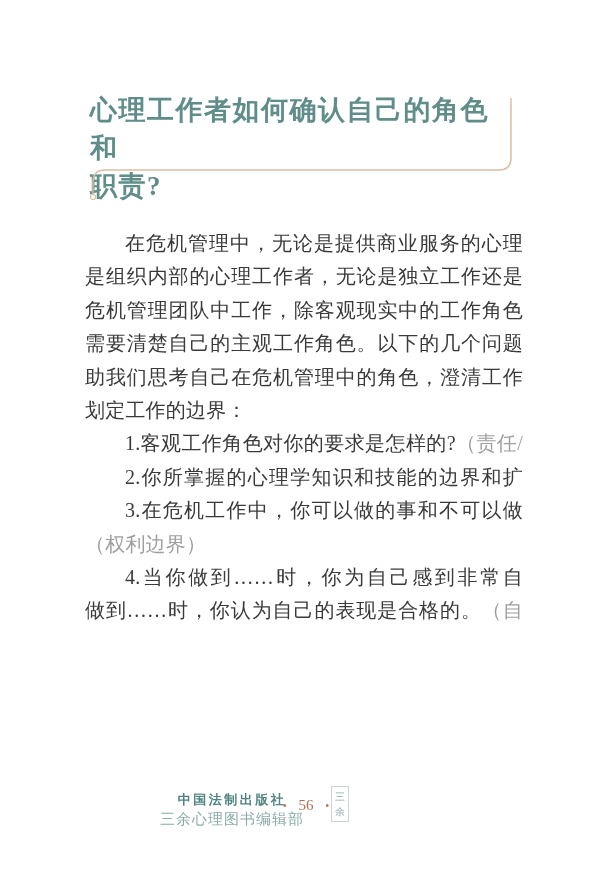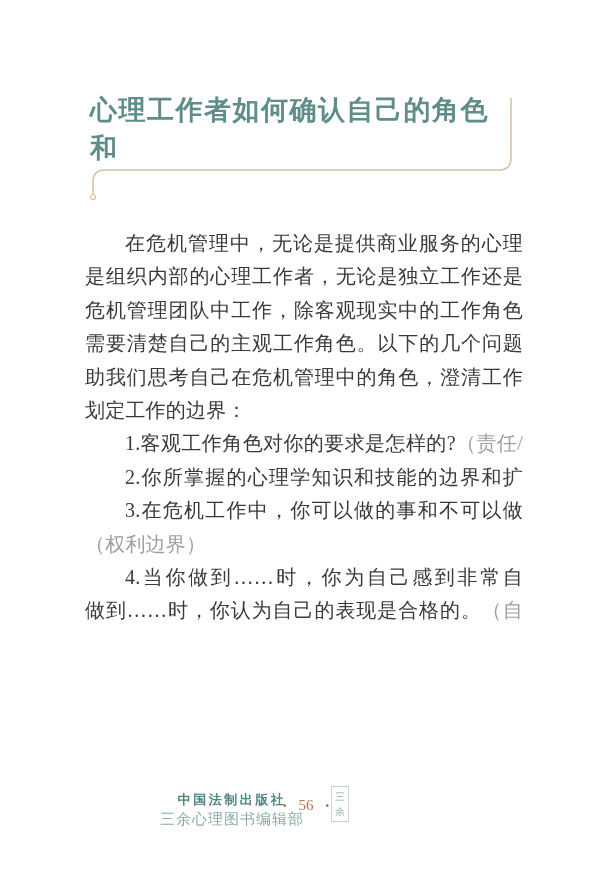--- a/index.html
+++ b/index.html
@@ -104,20 +104,21 @@
     font-family: "Liberation Serif", serif;
   }
 </style>
 </head>
 <body>
 
 <div class="page">
 
   <h1 class="title">
       <div>心理工作者如何确认自己的角色和</div>
+      <div>职责?</div>
     </h1>
 
   <svg class="decor" width="440" height="115" viewBox="0 0 440 115">
     <path d="M426,8 L426,68 Q426,80 414,80 L20,80 Q8,80 8,92 L8,104" fill="none" stroke="#d9bfa4" stroke-width="1.5"></path>
     <circle cx="8" cy="107" r="2.5" fill="#ffffff" stroke="#d9bfa4" stroke-width="1.2"></circle>
   </svg>
 
   <div class="body-text">
       <div class="line full" style="text-indent: 2em;"><span>在危机管理中，无论是提供商业服务的心理顾问还</span></div>
       <div class="line full"><span>是组织内部的心理工作者，无论是独立工作还是在一个</span></div>

